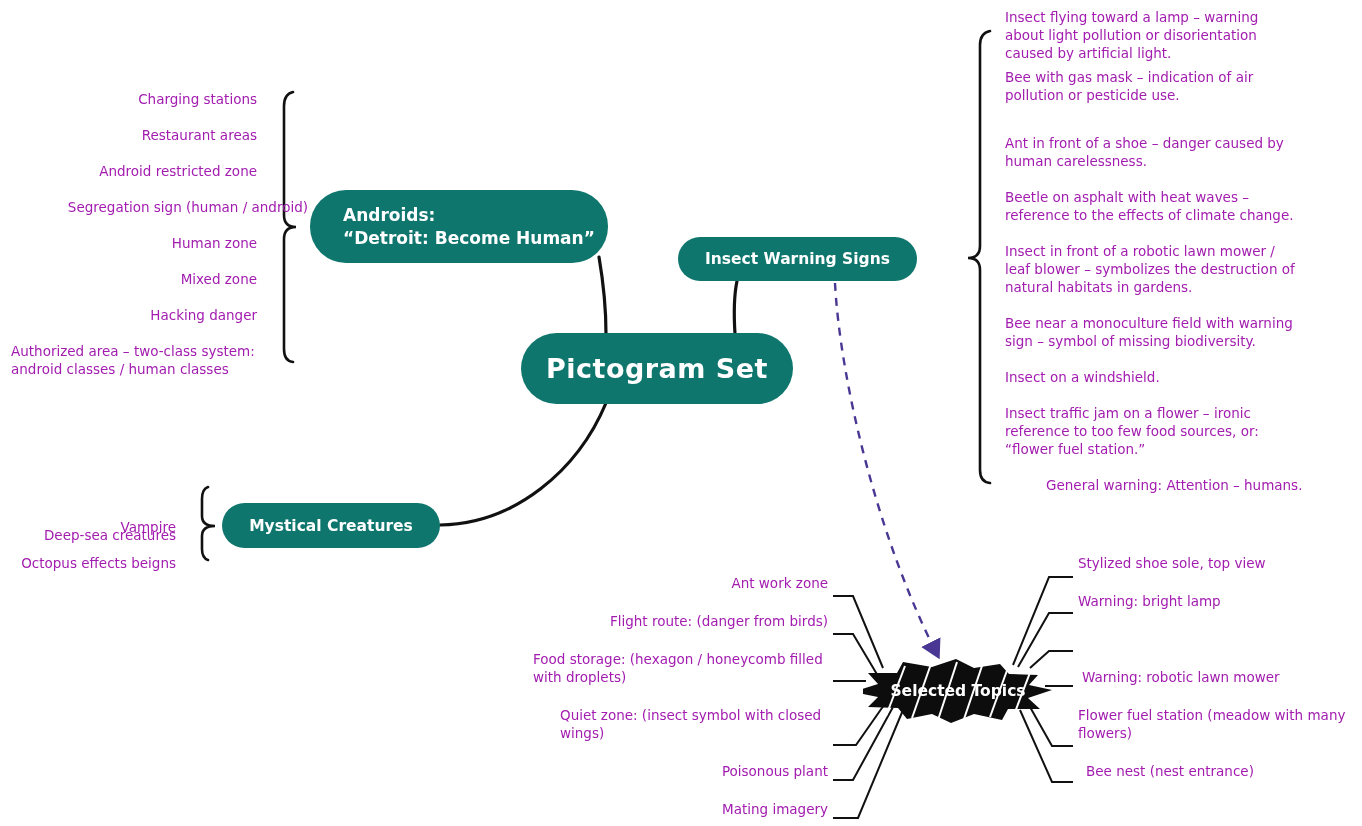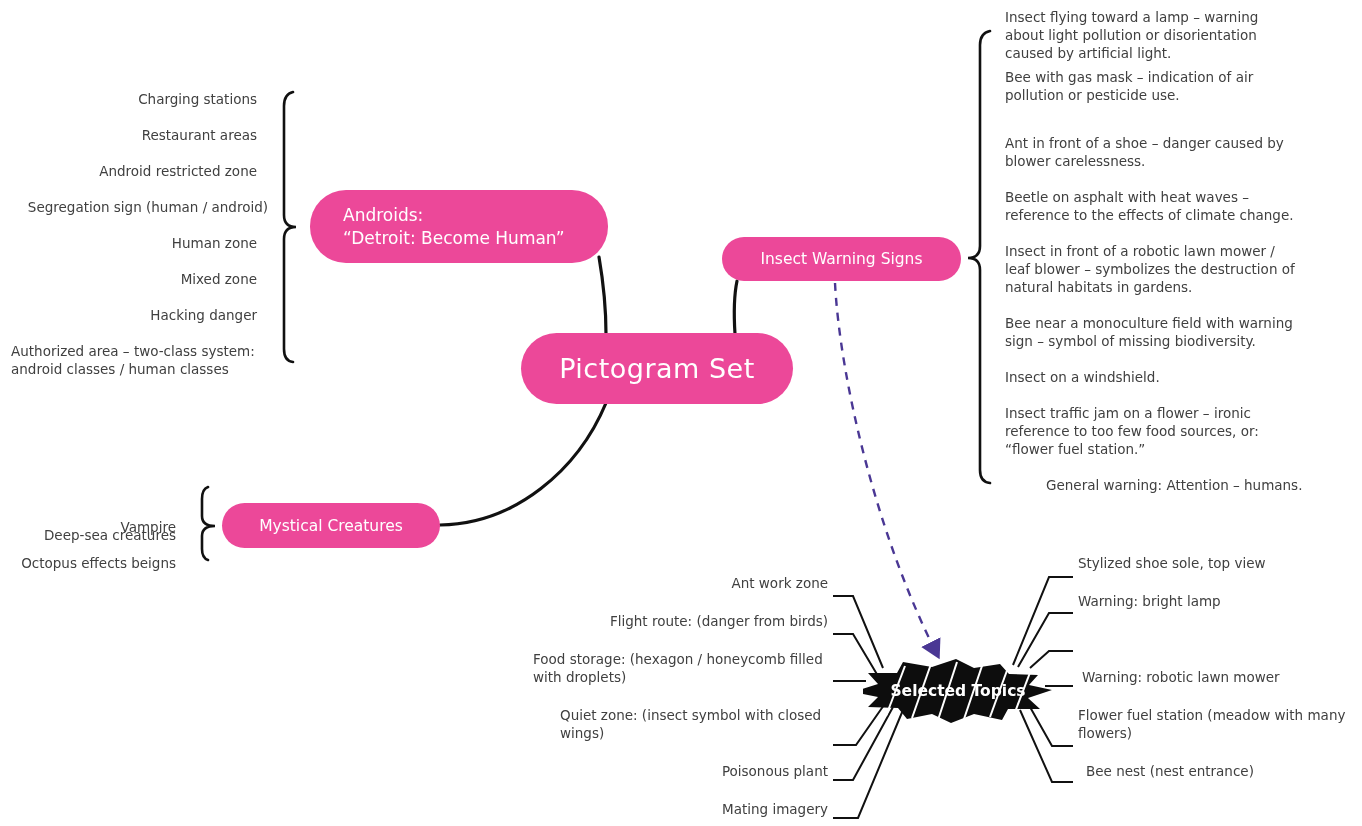--- a/index.html
+++ b/index.html
@@ -6,39 +6,39 @@
   #canvas{
     position:relative;
     width:1362px;height:826px;
     background:#ffffff;
     font-family:"DejaVu Sans","Liberation Sans",sans-serif;
     overflow:hidden;
   }
   #wires{position:absolute;left:0;top:0;width:1362px;height:826px;}
   .leaf{
     position:absolute;
-    color:#404040;
+    color:#a21caf;
     font-size:13.5px;
     line-height:18px;
     white-space:pre-line;
     font-weight:normal;
   }
   .r{text-align:right;}
   .node{
     position:absolute;
-    background:#ec4899;
+    background:#0f766e;
     color:#ffffff;
     display:flex;align-items:center;justify-content:center;
     white-space:pre-line;
-    font-weight:normal;
+    font-weight:bold;
     box-sizing:border-box;
   }
   #node-androids{left:310px;top:190px;width:298px;height:73px;border-radius:36px;
     font-size:17px;line-height:23px;justify-content:flex-start;padding-left:33px;}
-  #node-insects{left:722px;top:237px;width:239px;height:44px;border-radius:22px;font-size:15.5px;}
+  #node-insects{left:678px;top:237px;width:239px;height:44px;border-radius:22px;font-size:15.5px;}
   #node-root{left:521px;top:333px;width:272px;height:71px;border-radius:36px;font-size:27px;letter-spacing:.5px;}
   #node-mystical{left:222px;top:503px;width:218px;height:45px;border-radius:23px;font-size:15.5px;}
   #node-selected{
     position:absolute;left:863px;top:656px;width:190px;height:70px;
     display:flex;align-items:center;justify-content:center;
     color:#fff;font-weight:bold;font-size:15.5px;
   }
   #node-selected span{position:relative;z-index:3;text-align:right;}
   #node-selected svg{position:absolute;left:0;top:0;z-index:1;}
 </style>
@@ -101,34 +101,34 @@
         <line x1="990" y1="717" x2="1009" y2="665"></line>
         <line x1="1015" y1="712" x2="1031" y2="670"></line>
       </g>
     </svg>
     <span>Selected Topics</span>
   </div>
 
   <div class="leaf r" style="right:1105px;top:90px;">Charging stations</div>
   <div class="leaf r" style="right:1105px;top:126px;">Restaurant areas</div>
   <div class="leaf r" style="right:1105px;top:162px;">Android restricted zone</div>
-  <div class="leaf r" style="right:1094px;top:198px;margin-left:12px;">Segregation sign (human / android)</div>
+  <div class="leaf r" style="right:1054px;top:198px;margin-left:12px;">Segregation sign (human / android)</div>
   <div class="leaf r" style="right:1105px;top:234px;">Human zone</div>
   <div class="leaf r" style="right:1105px;top:270px;">Mixed zone</div>
   <div class="leaf r" style="right:1105px;top:306px;">Hacking danger</div>
   <div class="leaf" style="left:11px;top:342px;">Authorized area – two-class system:
 android classes / human classes</div>
 
   <div class="leaf" style="left:1005px;top:8px;width:330px;">Insect flying toward a lamp – warning
 about light pollution or disorientation
 caused by artificial light.</div>
   <div class="leaf" style="left:1005px;top:68px;width:330px;">Bee with gas mask – indication of air
 pollution or pesticide use.</div>
   <div class="leaf" style="left:1005px;top:134px;width:330px;">Ant in front of a shoe – danger caused by
-blower carelessness.</div>
+human carelessness.</div>
   <div class="leaf" style="left:1005px;top:242px;width:330px;">Insect in front of a robotic lawn mower /
 leaf blower – symbolizes the destruction of
 natural habitats in gardens.</div>
   <div class="leaf" style="left:1005px;top:188px;width:330px;">Beetle on asphalt with heat waves –
 reference to the effects of climate change.</div>
   <div class="leaf" style="left:1005px;top:314px;width:330px;">Bee near a monoculture field with warning
 sign – symbol of missing biodiversity.</div>
   <div class="leaf" style="left:1005px;top:368px;width:330px;">Insect on a windshield.</div>
   <div class="leaf" style="left:1005px;top:404px;width:330px;">Insect traffic jam on a flower – ironic
 reference to too few food sources, or:

